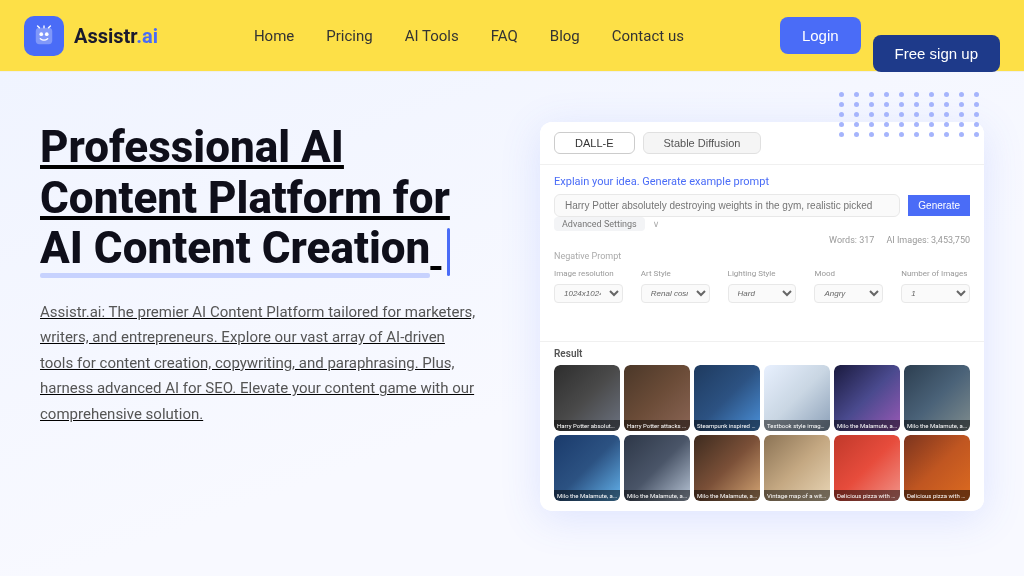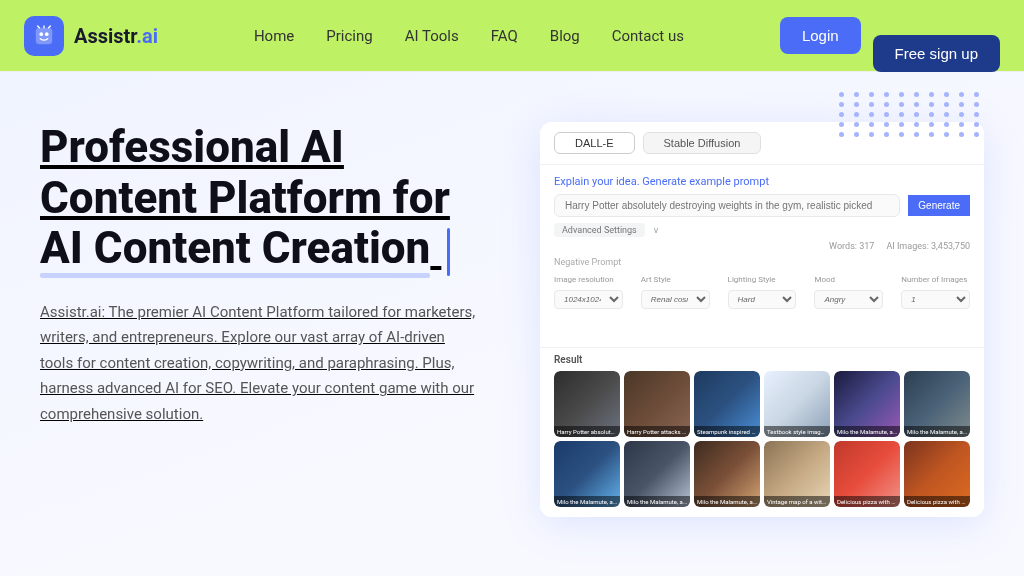--- a/index.html
+++ b/index.html
@@ -11,21 +11,21 @@
     body {
       font-family: -apple-system, BlinkMacSystemFont, 'Segoe UI', Roboto, sans-serif;
       background: #f8f9ff;
       width: 1024px;
       height: 576px;
       overflow: hidden;
     }
 
     
     .header {
-      background: #bef264;
+      background: #fde047;
       height: 72px;
       display: flex;
       align-items: center;
       justify-content: space-between;
       padding: 17px 24px;
       border-bottom: 1px solid #eee;
       position: relative;
       z-index: 10;
     }
 
@@ -229,21 +229,20 @@
 
     .explain-label span {
       color: #4a6cf7;
       cursor: pointer;
     }
 
     .prompt-row {
       display: flex;
       align-items: center;
       gap: 8px;
-      margin-bottom: 6px;
     }
 
     .prompt-input {
       flex: 1;
       border: 1px solid #e8e8e8;
       border-radius: 6px;
       padding: 5px 10px;
       font-size: 10px;
       color: #777;
       background: #fafafa;

